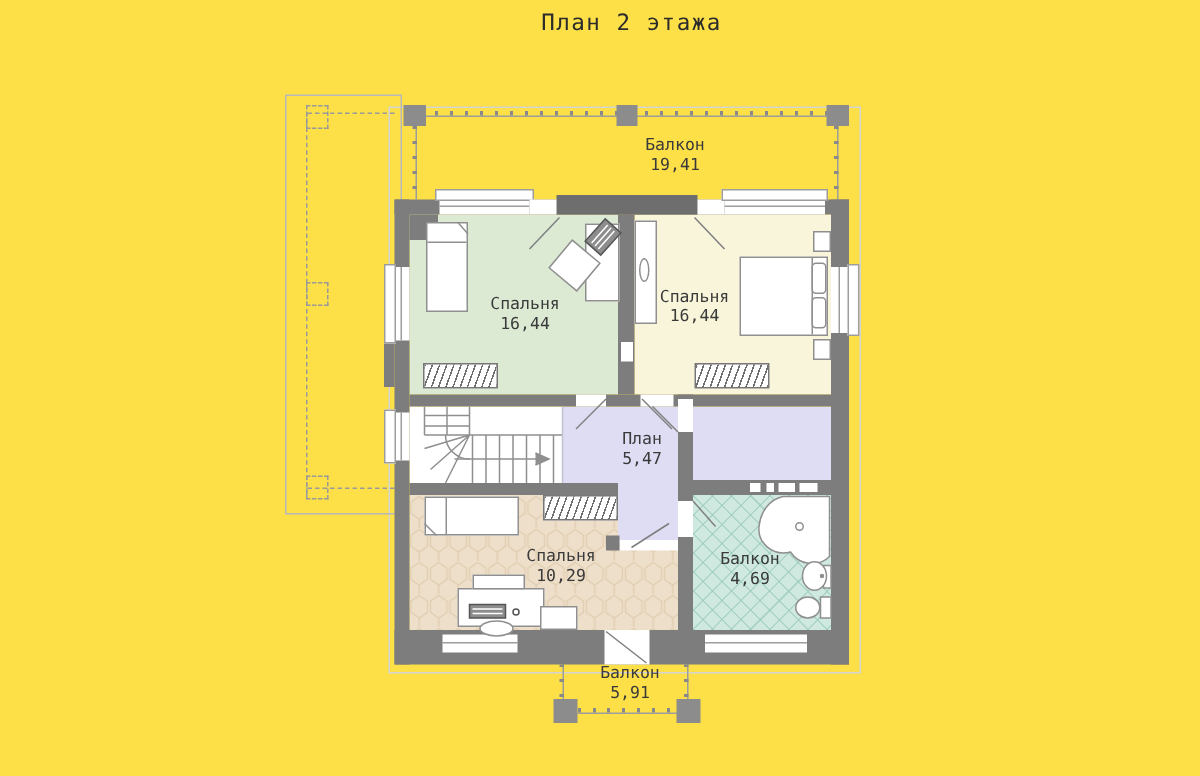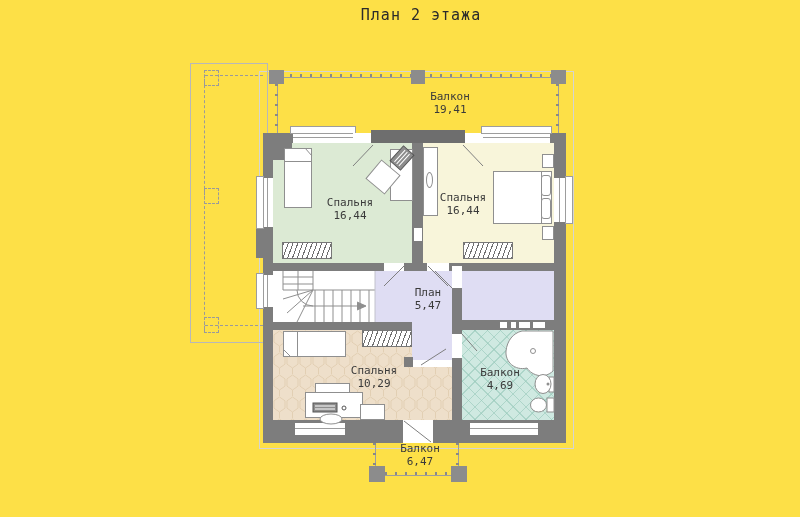--- a/index.html
+++ b/index.html
@@ -237,16 +237,16 @@
   <div class="a lbl" style="left:329px;top:364px;">
     <span class="nm">Спальня</span>
     <span class="ar">10,29</span>
   </div>
   <div class="a lbl" style="left:455px;top:366px;">
     <span class="nm">Балкон</span>
     <span class="ar">4,69</span>
   </div>
   <div class="a lbl" style="left:375px;top:442px;">
     <span class="nm">Балкон</span>
-    <span class="ar">6,47</span>
+    <span class="ar">5,91</span>
   </div>
 
 </div>
 
 </body></html>

